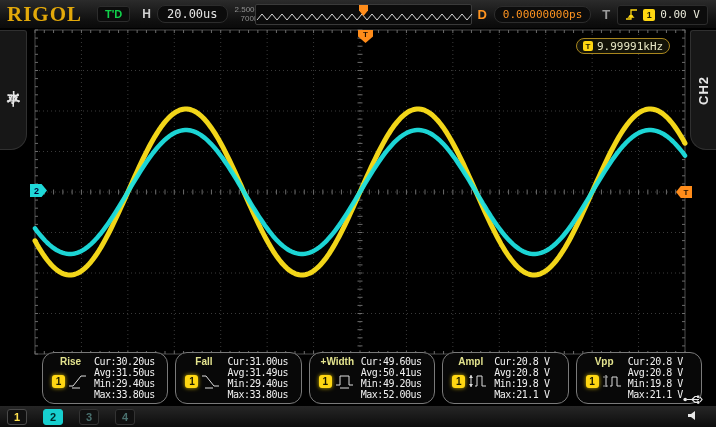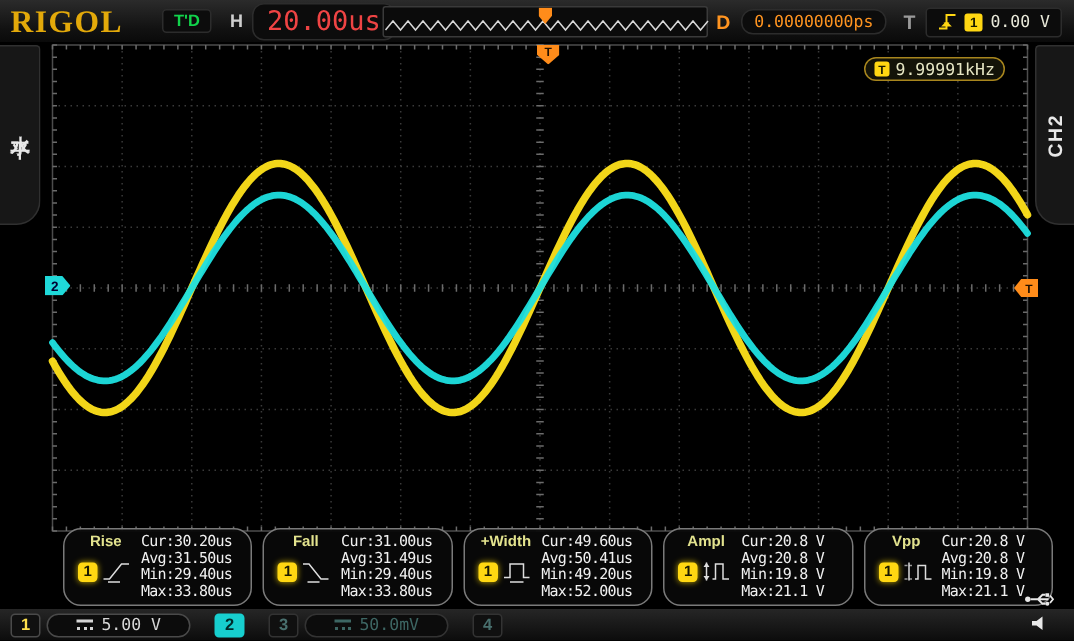--- a/index.html
+++ b/index.html
@@ -6,25 +6,25 @@
   html,body { width:716px; height:427px; background:#000; overflow:hidden;
               font-family:"Liberation Sans", sans-serif; }
   .stage { position:relative; width:716px; height:427px; background:#000; }
 
   
   .top-bar { position:absolute; left:0; top:0; width:716px; height:29px;
     background:linear-gradient(#2b2b2b,#111 70%,#0a0a0a); border-bottom:1px solid #000;
     display:flex; align-items:center; }
   .logo { font-family:"Liberation Serif", serif; font-weight:bold; font-size:21px;
     color:#e3a90a; letter-spacing:1px; margin-left:7px; }
-  .trig-status { margin-left:26px; background:#0c0c0c; border:1px solid #2c2c2c;
+  .trig-status { margin-left:15px; background:#0c0c0c; border:1px solid #2c2c2c;
     border-radius:3px; padding:1px 7px; color:#11d24b; font-weight:bold; font-size:11px; }
   .h-label { margin-left:12px; color:#cfcfcf; font-weight:bold; font-size:12px; }
   .tb-box { margin-left:6px; background:#0c0c0c; border:1px solid #2c2c2c; border-radius:8px;
-    padding:1px 9px; color:#ef4444; font-size:18px; font-family:"DejaVu Sans Mono",monospace; }
+    padding:1px 9px; color:#e5e5e5; font-size:12px; font-family:"DejaVu Sans Mono",monospace; }
   .srate { margin-left:7px; color:#8f8f8f; font-size:8px; line-height:9px; text-align:center; }
   .strip { position:absolute; left:255px; top:4px; width:217px; height:21px;
     background:#0b0b0b; border:1px solid #3a3a3a; border-radius:2px; }
   .strip svg { position:absolute; left:0; top:0; }
   .strip-trig { position:absolute; left:103px; top:0px; width:9px; height:11px; background:#ff8c1a;
     clip-path:polygon(0 0,100% 0,100% 50%,50% 100%,0 50%); }
   .top-right { position:absolute; right:8px; top:0; height:29px; display:flex; align-items:center; gap:7px; }
   .d-label { color:#ff9420; font-weight:bold; font-size:13px; }
   .delay-box { background:#0c0c0c; border:1px solid #2c2c2c; border-radius:8px; padding:1px 8px;
     color:#ff9420; font-size:11px; font-family:"DejaVu Sans Mono",monospace; }
@@ -247,34 +247,26 @@
           <div>Avg:20.8 V</div>
         <div>Min:19.8 V</div>
           <div>Max:21.1 V</div>
       </div>
     </div>
   </div>
 
   <div class="bottom-bar">
     <div class="ch-group ch1" style="margin-left:7px">
       <div class="ch-badge">1</div>
-      <div class="ch-box">
-        <span class="dc-icon"></span>
-        <span>5.00 V</span>
-      </div>
     </div>
     <div class="ch-group ch2" style="margin-left:16px">
       <div class="ch-badge">2</div>
     </div>
     <div class="ch-group dim" style="margin-left:16px">
       <div class="ch-badge">3</div>
-      <div class="ch-box">
-        <span class="dc-icon"></span>
-        <span>50.0mV</span>
-      </div>
     </div>
     <div class="ch-group dim" style="margin-left:16px">
       <div class="ch-badge">4</div>
     </div>
     <div class="status-right">
       <svg width="20" height="11" viewBox="0 0 20 11">
         <circle cx="2.2" cy="5.5" r="1.8" fill="#e8e8e8"></circle>
         <path d="M4 5.5 H16 M9 5.5 L12 2.5 H14 M9 5.5 L12 8.5 H14" stroke="#e8e8e8" stroke-width="1.2" fill="none"></path>
         <rect x="14" y="1.5" width="2.4" height="2.4" fill="#e8e8e8"></rect>
         <circle cx="15.2" cy="8.5" r="1.4" fill="#e8e8e8"></circle>

